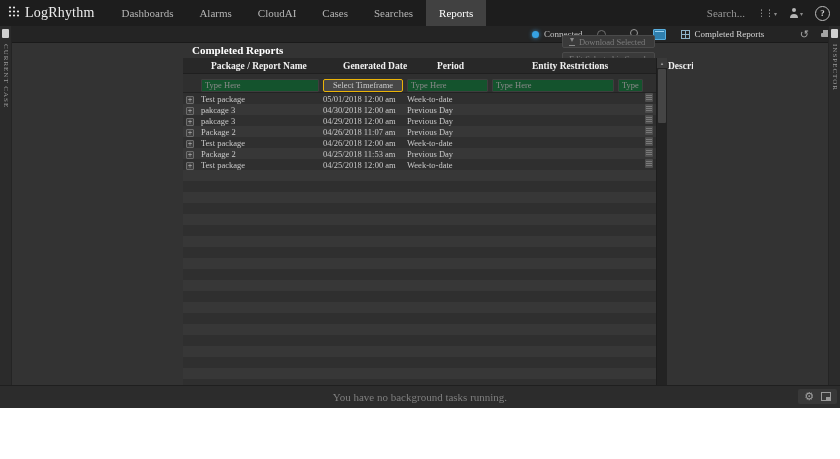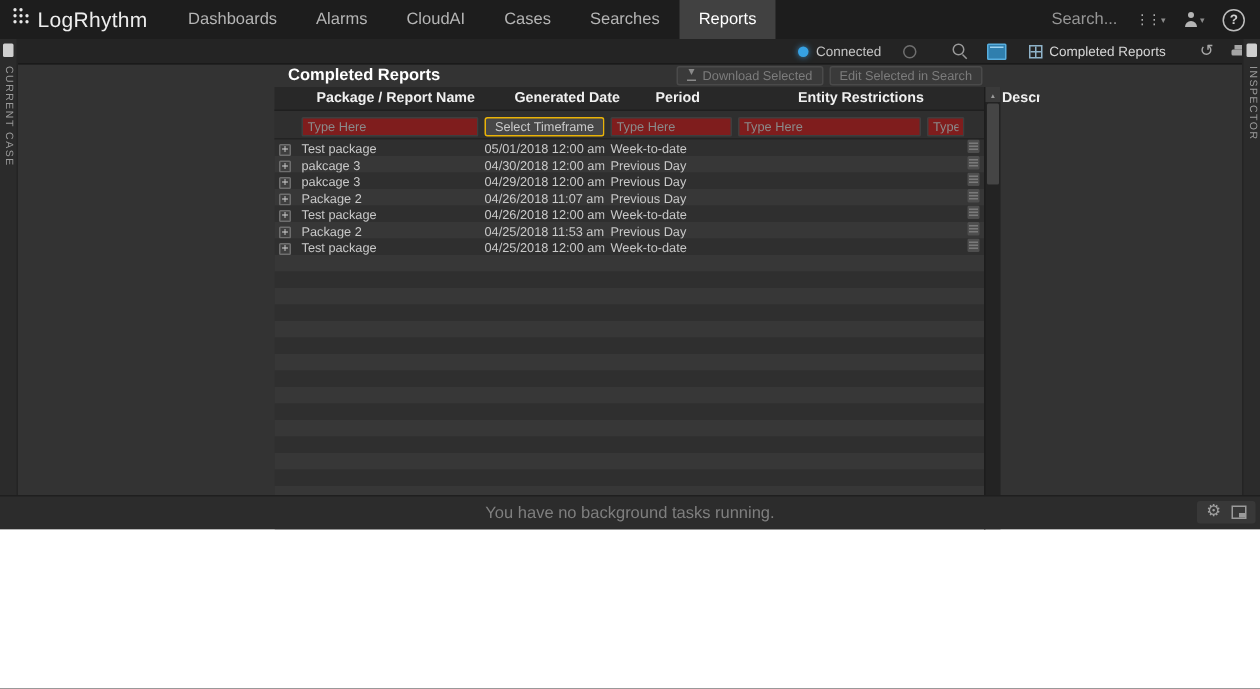--- a/index.html
+++ b/index.html
@@ -1,17 +1,17 @@
 <!DOCTYPE html>
 <html><head>
 <meta charset="utf-8">
 <style>
   html,body{margin:0;padding:0;}
   body{font-family:"Liberation Sans",sans-serif;}
-  .screen{position:relative;width:840px;height:353px;overflow:hidden;background:#333333;}
+  .screen{position:relative;width:840px;height:408px;overflow:hidden;background:#333333;font-family:Liberation Serif, serif;}
 
   
   .navbar{position:absolute;top:0;left:0;right:0;height:26px;background:#1d1d1d;display:flex;align-items:center;border-bottom:1px solid #141414;}
   .logo{display:flex;align-items:center;gap:4px;margin-left:8px;}
   .logo-text{font-size:14px;color:#ededed;letter-spacing:.2px;}
   .nav{display:flex;margin-left:14px;height:26px;}
   .nav-item{padding:0 13px;line-height:26px;font-size:11px;color:#b5b5b5;cursor:pointer;white-space:nowrap;}
   .nav-item.active{background:#414141;color:#ffffff;}
   .nav-right{margin-left:auto;display:flex;align-items:center;gap:12px;padding-right:10px;}
   .search{font-size:11px;color:#969696;}
@@ -48,39 +48,39 @@
   .rail{position:absolute;top:26px;bottom:22px;width:11px;background:#2b2b2b;display:flex;flex-direction:column;align-items:center;}
   .rail-left{left:0;border-right:1px solid #242424;}
   .rail-right{right:0;border-left:1px solid #242424;}
   .rail-tab{width:7px;height:9px;background:#cfcfcf;margin-top:3px;border-radius:1px;display:block;}
   .v-label{margin-top:6px;writing-mode:vertical-rl;font-size:7px;letter-spacing:1px;color:#9a9a9a;white-space:nowrap;}
 
   
   .panel{position:absolute;left:183px;top:42px;width:484px;height:395px;}
   .panel-head{height:16px;display:flex;align-items:center;}
   .panel-title{font-size:11px;font-weight:bold;color:#ffffff;margin-left:9px;}
-  .actions{margin-left:auto;display:flex;gap:4px;margin-right:12px;}
+  .actions{margin-left:auto;display:flex;gap:4px;margin-right:12px;flex-direction:column;}
   .dim-btn{display:flex;align-items:center;gap:3px;background:#3a3a3a;border:1px solid #4a4a4a;border-radius:2px;color:#7c7c7c;font-size:8.5px;height:13px;padding:0 6px;font-family:inherit;cursor:default;}
   .dl-icon{position:relative;width:7px;height:8px;display:inline-block;}
   .dl-icon::before{content:"";position:absolute;left:1px;top:0;border-left:2px solid transparent;border-right:2px solid transparent;border-top:4px solid #8a8a8a;}
   .dl-icon::after{content:"";position:absolute;left:0;right:1px;bottom:0;height:1px;background:#8a8a8a;}
 
   .table{position:absolute;left:0;right:0;top:16px;bottom:0;}
   .thead{display:flex;height:15px;align-items:center;background:#282828;border-bottom:1px solid #1f1f1f;width:474px;gap:10px;}
   .filters{display:flex;height:18px;align-items:center;background:#2f2f2f;border-bottom:1px solid #232323;width:474px;}
   .td{box-sizing:border-box;padding-left:4px;overflow:hidden;white-space:nowrap;flex:none;}
   .th{font-size:9.5px;font-weight:bold;color:#f0f0f0;}
   .c-exp{width:14px;padding-left:0;}
   .c-name{width:122px;}
   .c-date{width:84px;}
   .c-period{width:85px;}
   .c-entity{width:126px;}
   .c-desc{width:29px;}
   .c-pdf{width:14px;padding-left:2px;}
-  .flt{width:100%;height:13px;background:#7f1d1d;border:1px solid #3e3e3e;color:#999;font-size:8.5px;padding:0 3px;font-family:inherit;box-sizing:border-box;border-radius:1px;}
+  .flt{width:100%;height:13px;background:#14532d;border:1px solid #3e3e3e;color:#999;font-size:8.5px;padding:0 3px;font-family:inherit;box-sizing:border-box;border-radius:1px;}
   .flt::placeholder{color:#8a8a8a;opacity:1;}
   .tf-btn{width:100%;height:13px;background:#474747;border:1px solid #eab308;border-radius:2px;color:#cacaca;font-size:8.5px;font-family:inherit;padding:0;line-height:11px;cursor:pointer;}
   .tbody{width:474px;height:346px;overflow:hidden;}
   .tr{display:flex;height:11px;align-items:center;}
   .tr:nth-child(odd){background:#2f2f2f;}
   .tr:nth-child(even){background:#373737;}
   .tbody .td{font-size:8.5px;color:#c9c9c9;}
   .expand{display:inline-flex;align-items:center;justify-content:center;width:8px;height:8px;background:#3f3f3f;border:1px solid #6e6e6e;color:#cccccc;font-size:8px;line-height:6px;margin-left:3px;border-radius:1px;box-sizing:border-box;}
   .pdf-ic{display:inline-block;width:8px;height:9px;background:#4e4e4e;border-radius:1px;position:relative;}
   .pdf-ic::before{content:"";position:absolute;left:1px;right:1px;top:2px;height:1px;background:#7a7a7a;box-shadow:0 2px 0 #7a7a7a,0 4px 0 #7a7a7a;}

